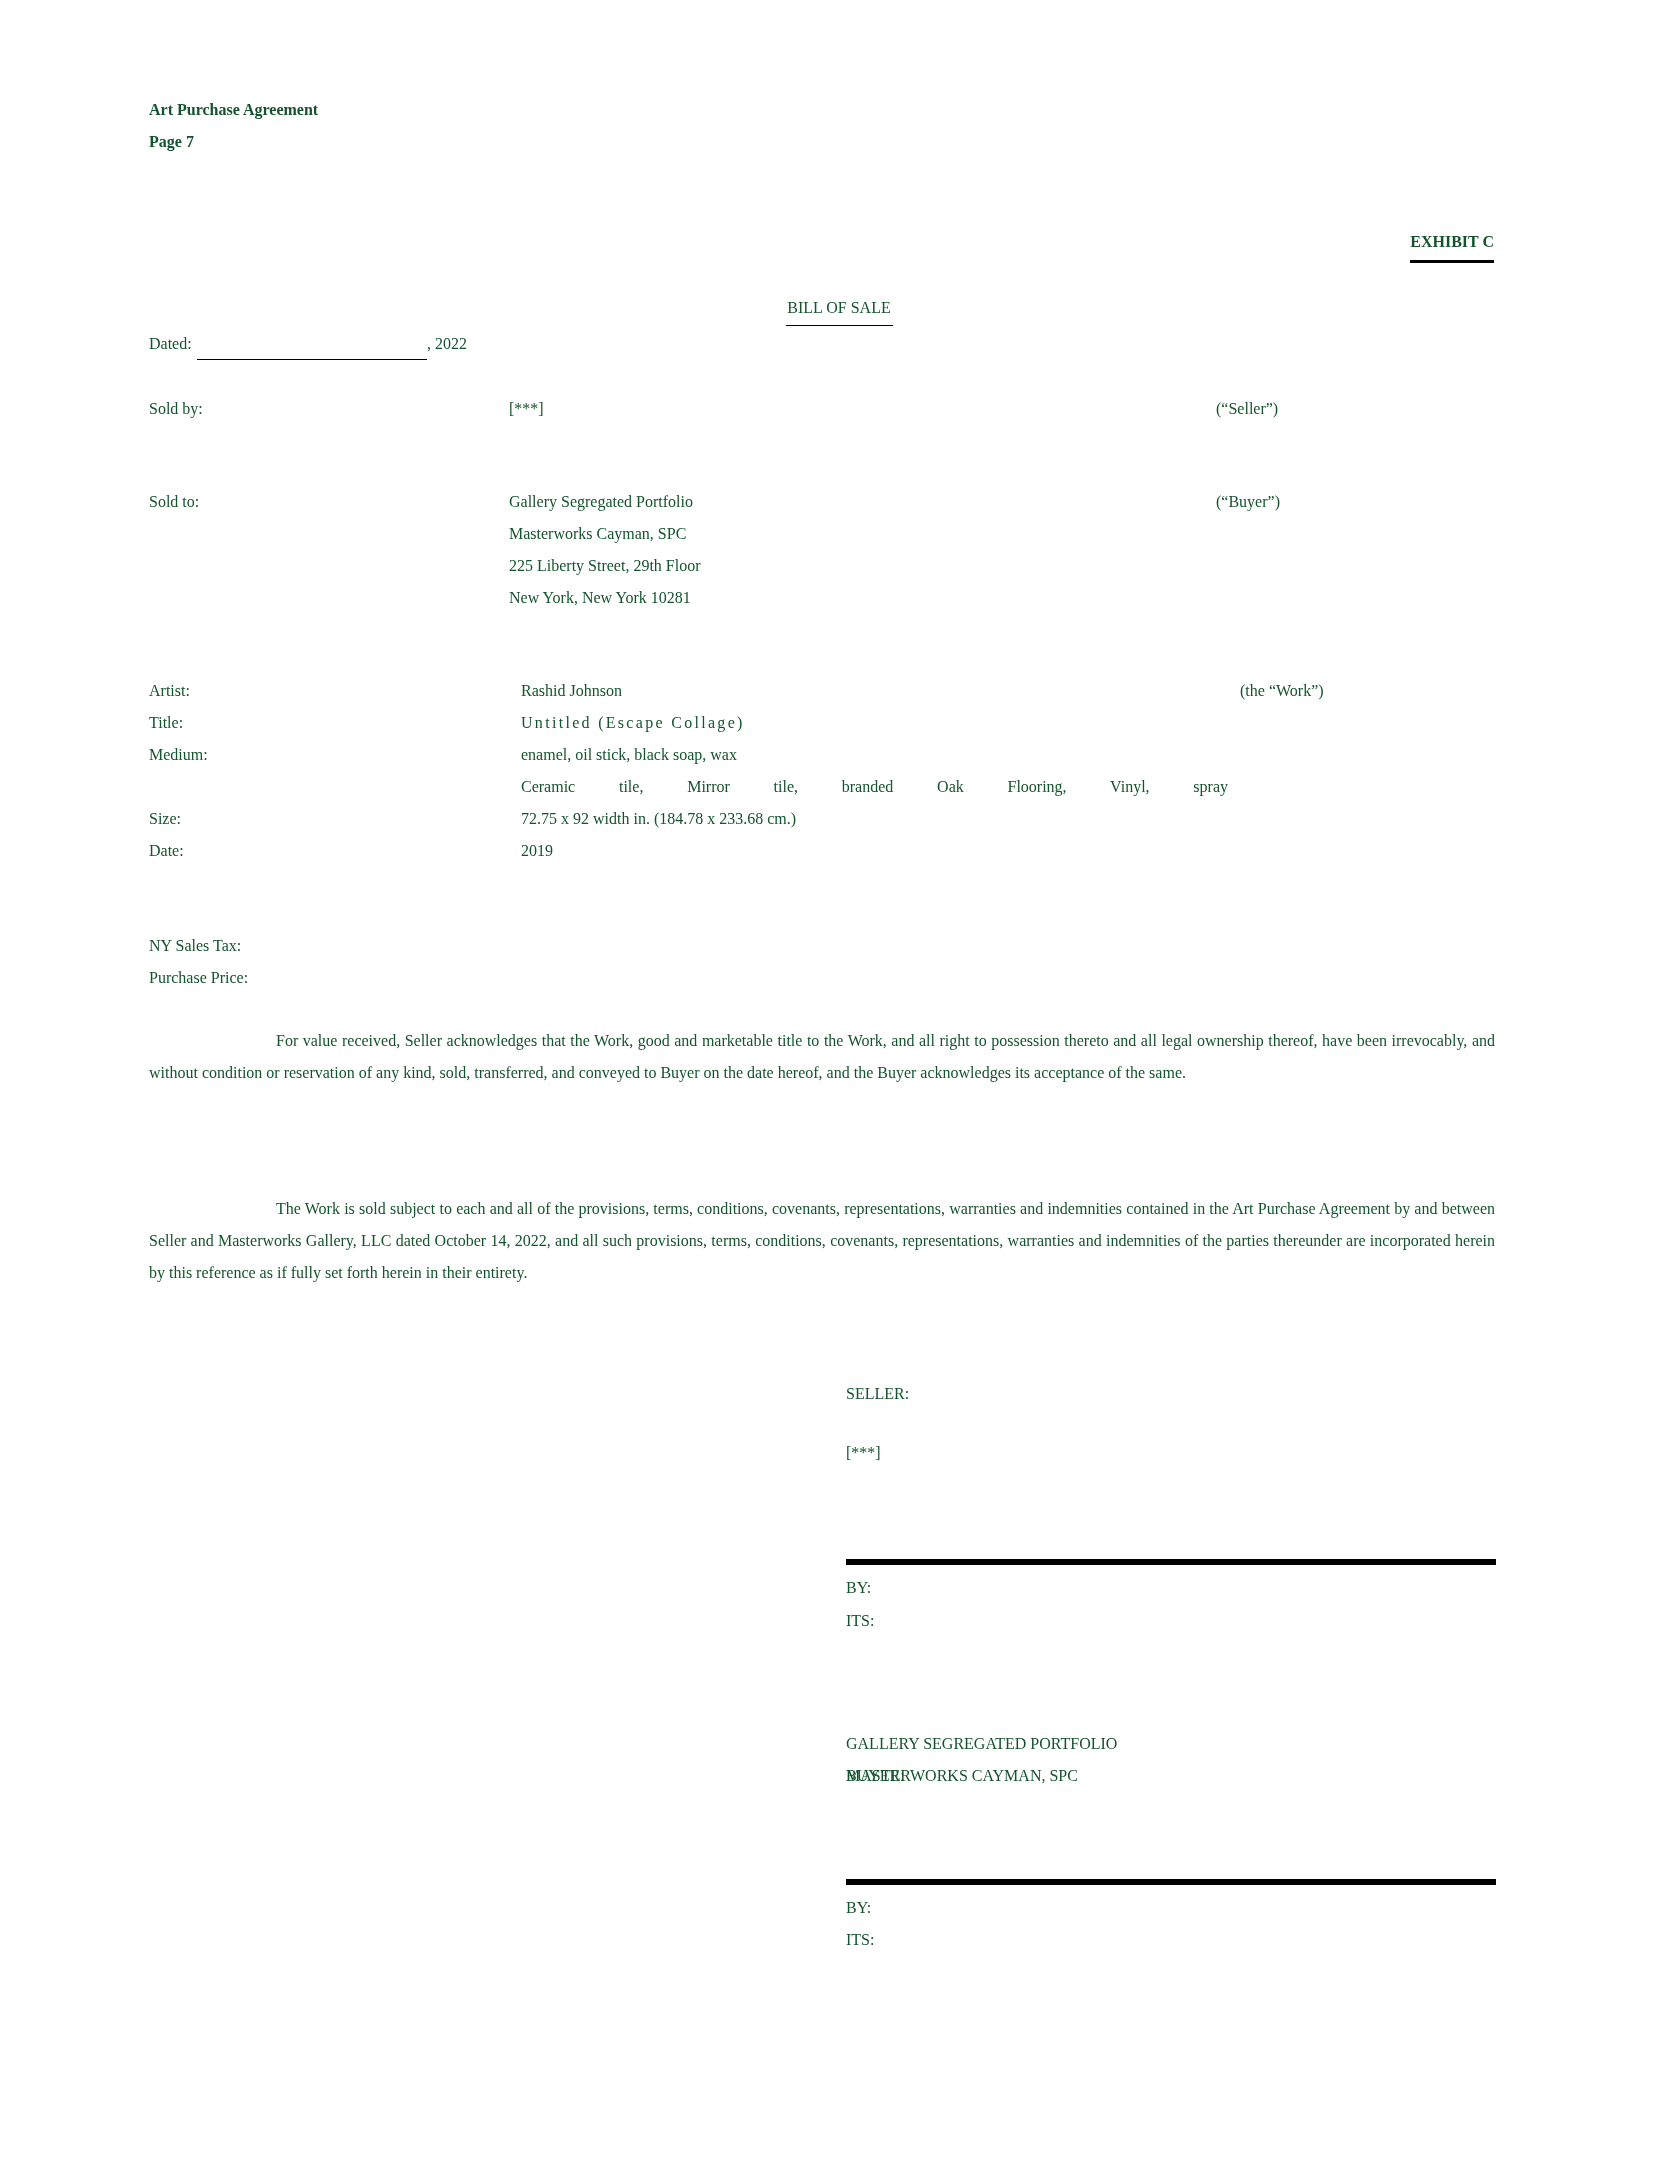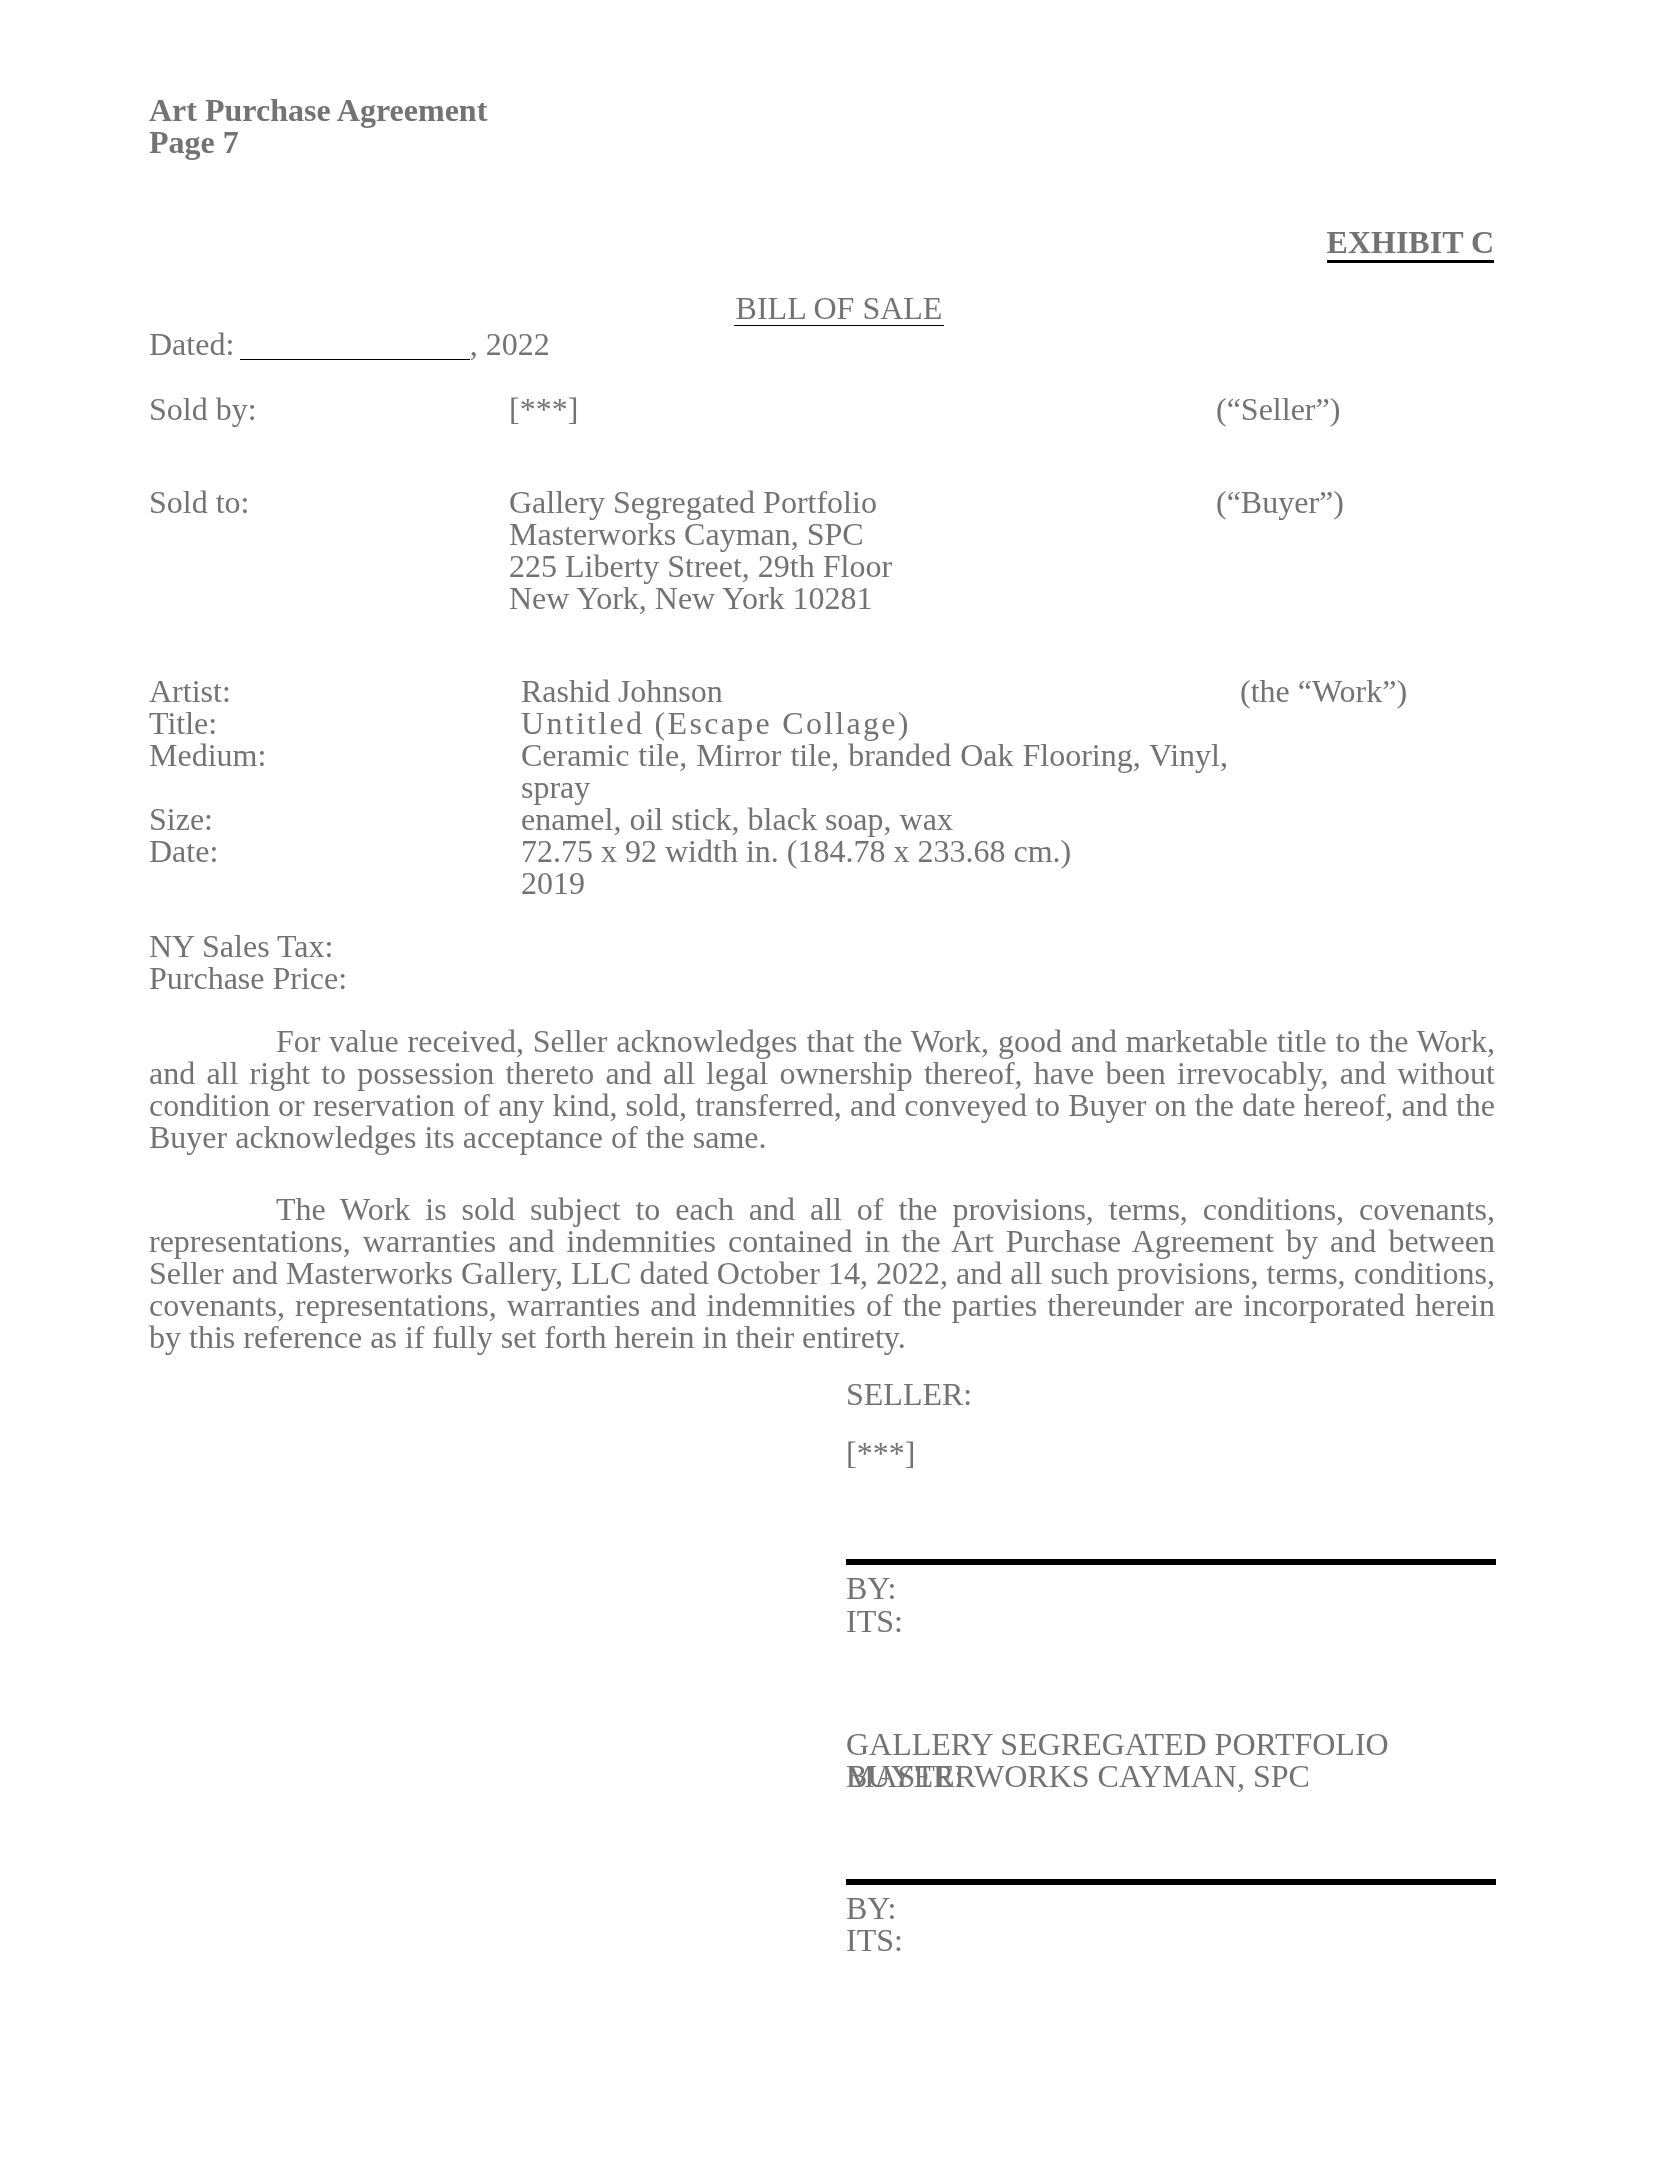--- a/index.html
+++ b/index.html
@@ -1,23 +1,23 @@
 <!DOCTYPE html>
 <html style="font-size:14.4px"><head>
 <meta charset="utf-8">
 <style>
   html, body { margin: 0; padding: 0; background: #ffffff; }
   .page {
     position: relative;
     width: 1678px;
     height: 2175px;
     background: #ffffff;
-    color: #737373;
+    color: #14532d;
     font-family: "Liberation Serif", "DejaVu Serif", serif;
-    font-size: 32px;
+    font-size: 16px;
     line-height: 32px;
     overflow: hidden;
   }
   .abs { position: absolute; }
 
   .doc-header { top: 94px; left: 149px; font-weight: bold; }
 
   .exhibit { top: 226px; right: 184px; font-weight: bold; }
   .exhibit .u { display: inline-block; border-bottom: 3.6px solid #000; padding-bottom: 1.8px; }
 
@@ -117,22 +117,22 @@
       <div class="line">Artist:</div>
       <div class="line">Title:</div>
       <div class="line">Medium:</div>
       <div class="line">&nbsp;</div>
       <div class="line">Size:</div>
       <div class="line">Date:</div>
     </div>
     <div>
       <div class="line">Rashid Johnson</div>
       <div class="line letterspaced">Untitled (Escape Collage)</div>
+      <div class="line">enamel, oil stick, black soap, wax</div>
       <div class="line stretch">Ceramic tile, Mirror tile, branded Oak Flooring, Vinyl, spray</div>
-      <div class="line">enamel, oil stick, black soap, wax</div>
       <div class="line">72.75 x 92 width in. (184.78 x 233.68 cm.)</div>
       <div class="line">2019</div>
     </div>
     <div class="line">(the “Work”)</div>
   </div>
 
   <div class="grid-row terms-block">
     <div>
       <div class="line">NY Sales Tax:</div>
       <div class="line">Purchase Price:</div>

